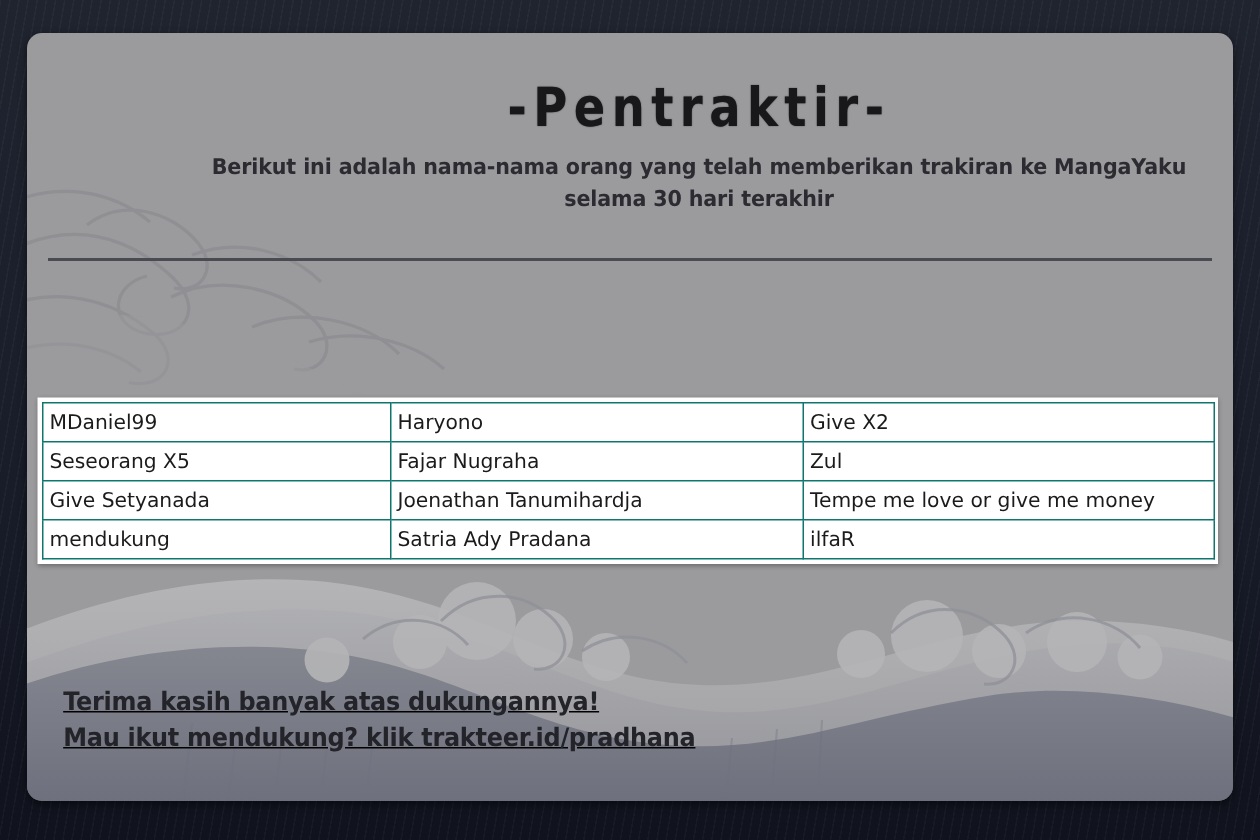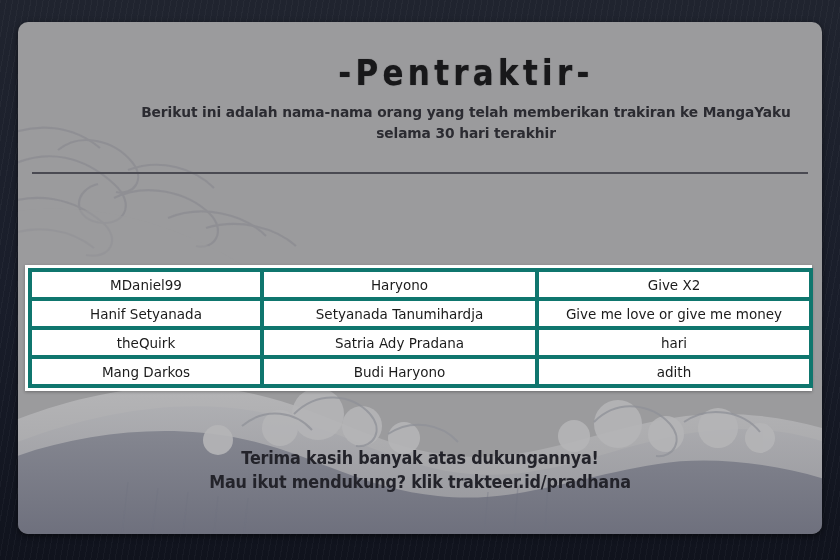--- a/index.html
+++ b/index.html
@@ -114,42 +114,42 @@
     box-sizing: border-box;
     box-shadow: 0 1px 3px rgba(0,0,0,0.30);
   }
   table#donor-table {
     border-collapse: collapse;
     width: 100%;
     background: #ffffff;
     table-layout: fixed;
   }
   table#donor-table td {
-    border: 4px solid #0f766e;
+    border: 1px solid #0f766e;
     height: 25px;
-    text-align: center;
     vertical-align: middle;
     font-family: "DejaVu Sans", sans-serif;
     font-size: 13.5px;
     color: #1b1b1b;
     padding: 0 4px;
     white-space: nowrap;
     overflow: hidden;
   }
   table#donor-table col.c1 { width: 232px; }
   table#donor-table col.c2 { width: 275px; }
   table#donor-table col.c3 { width: 274px; }
 
   
   #footer {
     position: absolute;
     left: 0;
-    bottom: 40px;
-    width: 100%;
-    text-align: center;
+    bottom: 30px;
+    width: 100%;
+    text-align: left;
+    text-decoration: underline;
   }
   #footer .foot-line {
     font-family: "DejaVu Sans", sans-serif;
     font-size: 17px;
     font-weight: 700;
     color: #23232a;
     line-height: 1.38;
     transform: scaleX(0.94);
     letter-spacing: -0.2px;
   }
@@ -248,33 +248,33 @@
             <col class="c2">
             <col class="c3">
         </colgroup>
         <tbody>
           <tr>
             <td>MDaniel99</td>
             <td>Haryono</td>
             <td>Give X2</td>
           </tr>
           <tr>
-            <td>Hanif Setyanada</td>
-            <td>Setyanada Tanumihardja</td>
-            <td>Give me love or give me money</td>
-          </tr>
-          <tr>
-            <td>theQuirk</td>
+            <td>Seseorang X5</td>
+            <td>Fajar Nugraha</td>
+            <td>Zul</td>
+          </tr>
+          <tr>
+            <td>Give Setyanada</td>
+            <td>Joenathan Tanumihardja</td>
+            <td>Tempe me love or give me money</td>
+          </tr>
+          <tr>
+            <td>mendukung</td>
             <td>Satria Ady Pradana</td>
-            <td>hari</td>
-          </tr>
-          <tr>
-            <td>Mang Darkos</td>
-            <td>Budi Haryono</td>
-            <td>adith</td>
+            <td>ilfaR</td>
           </tr>
         </tbody>
       </table>
     </div>
 
     <div id="footer">
       <div class="foot-line">Terima kasih banyak atas dukungannya!</div>
       <div class="foot-line">Mau ikut mendukung? klik trakteer.id/pradhana</div>
     </div>
 

